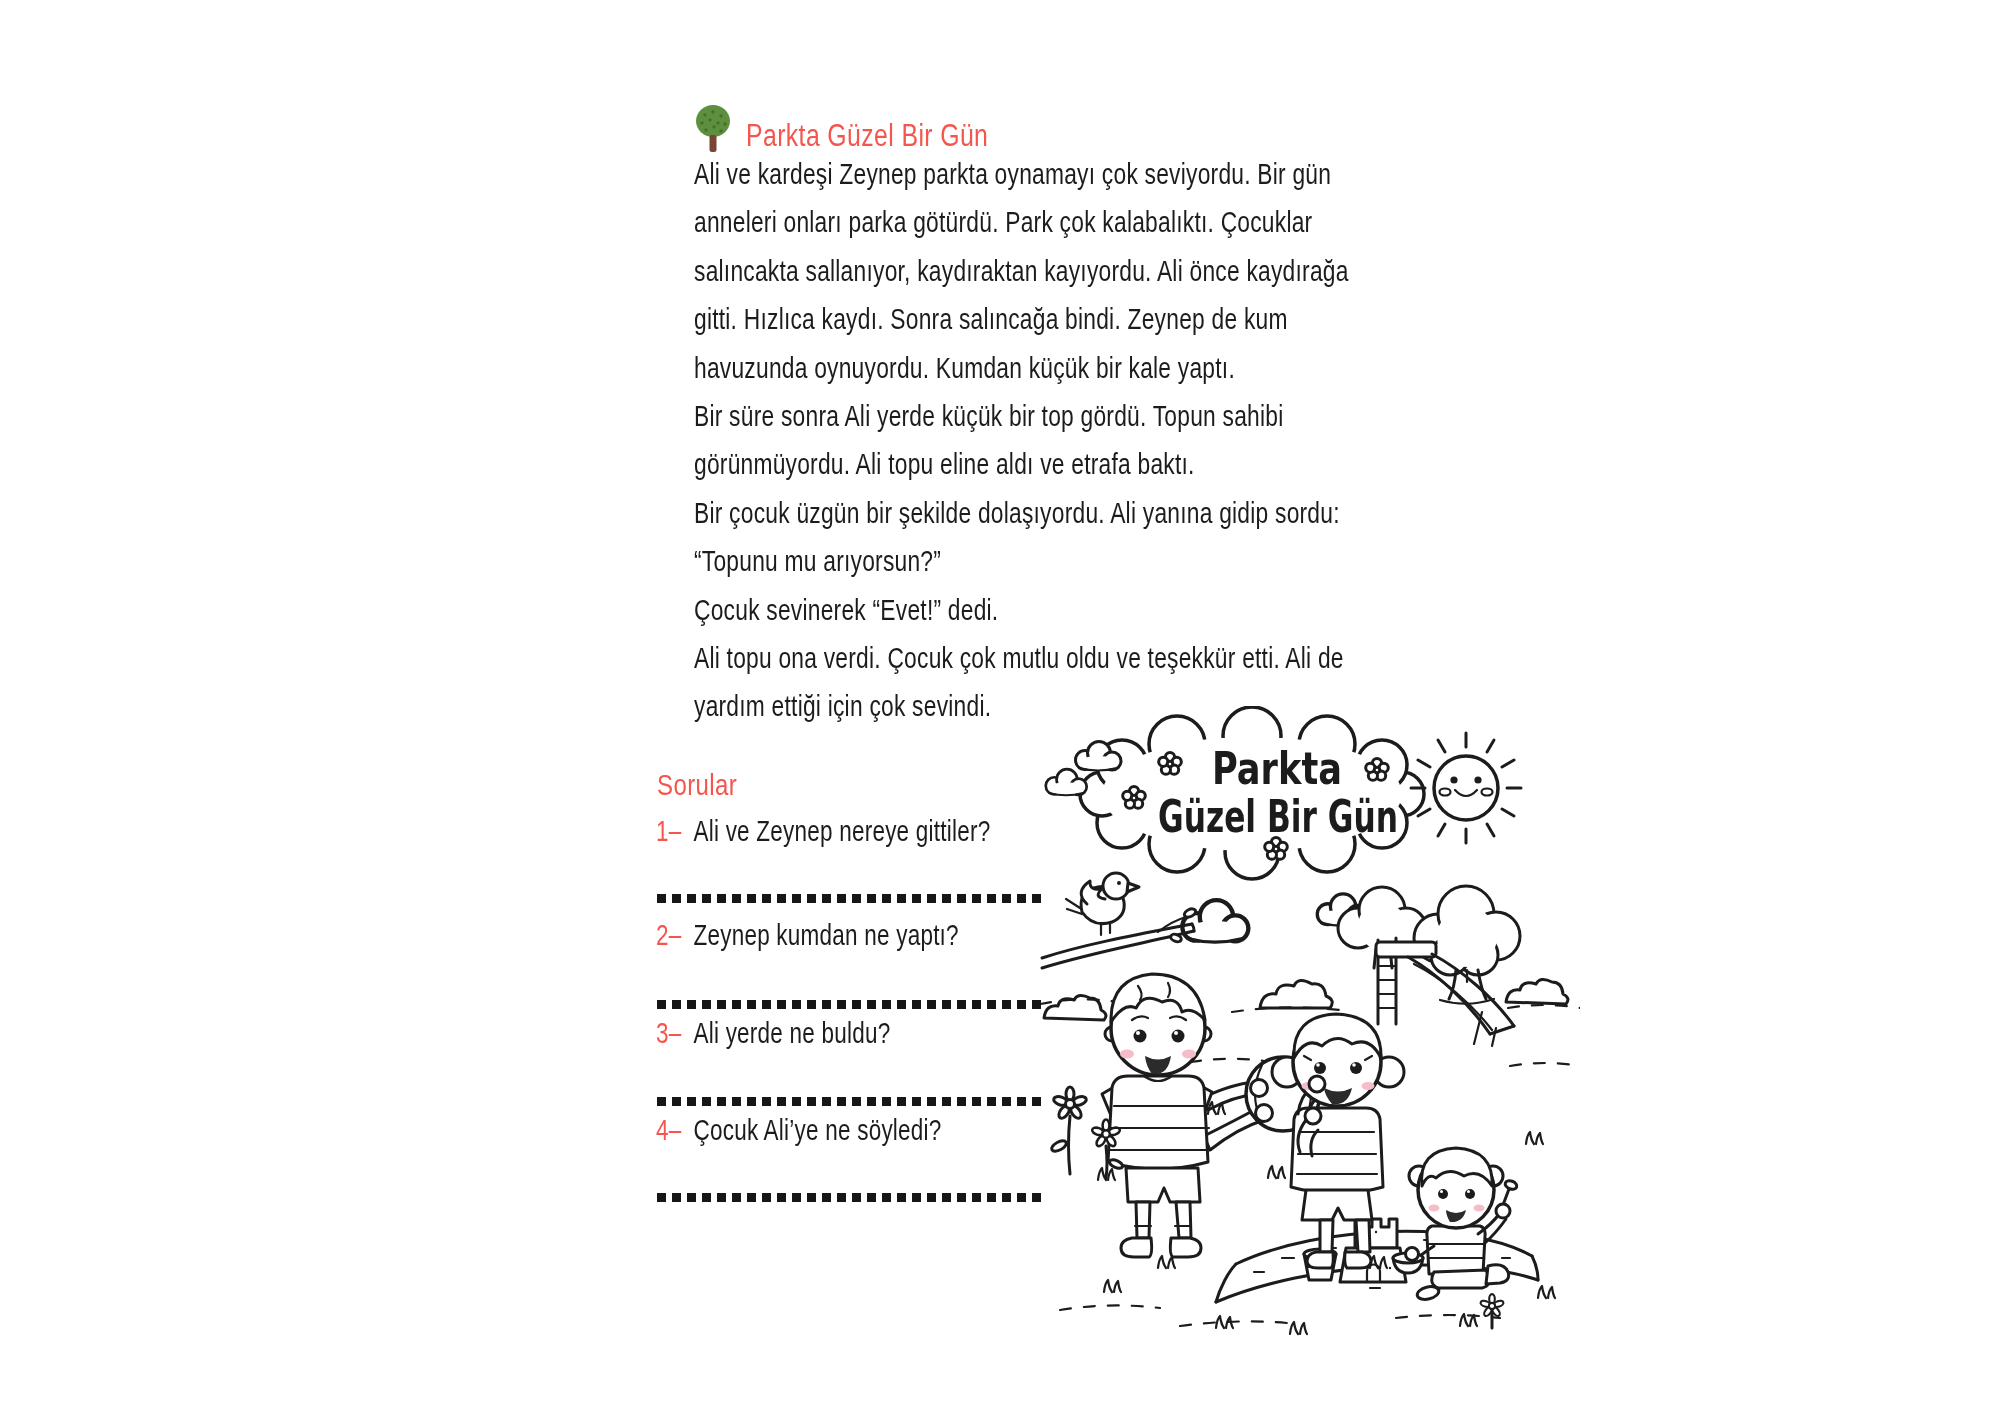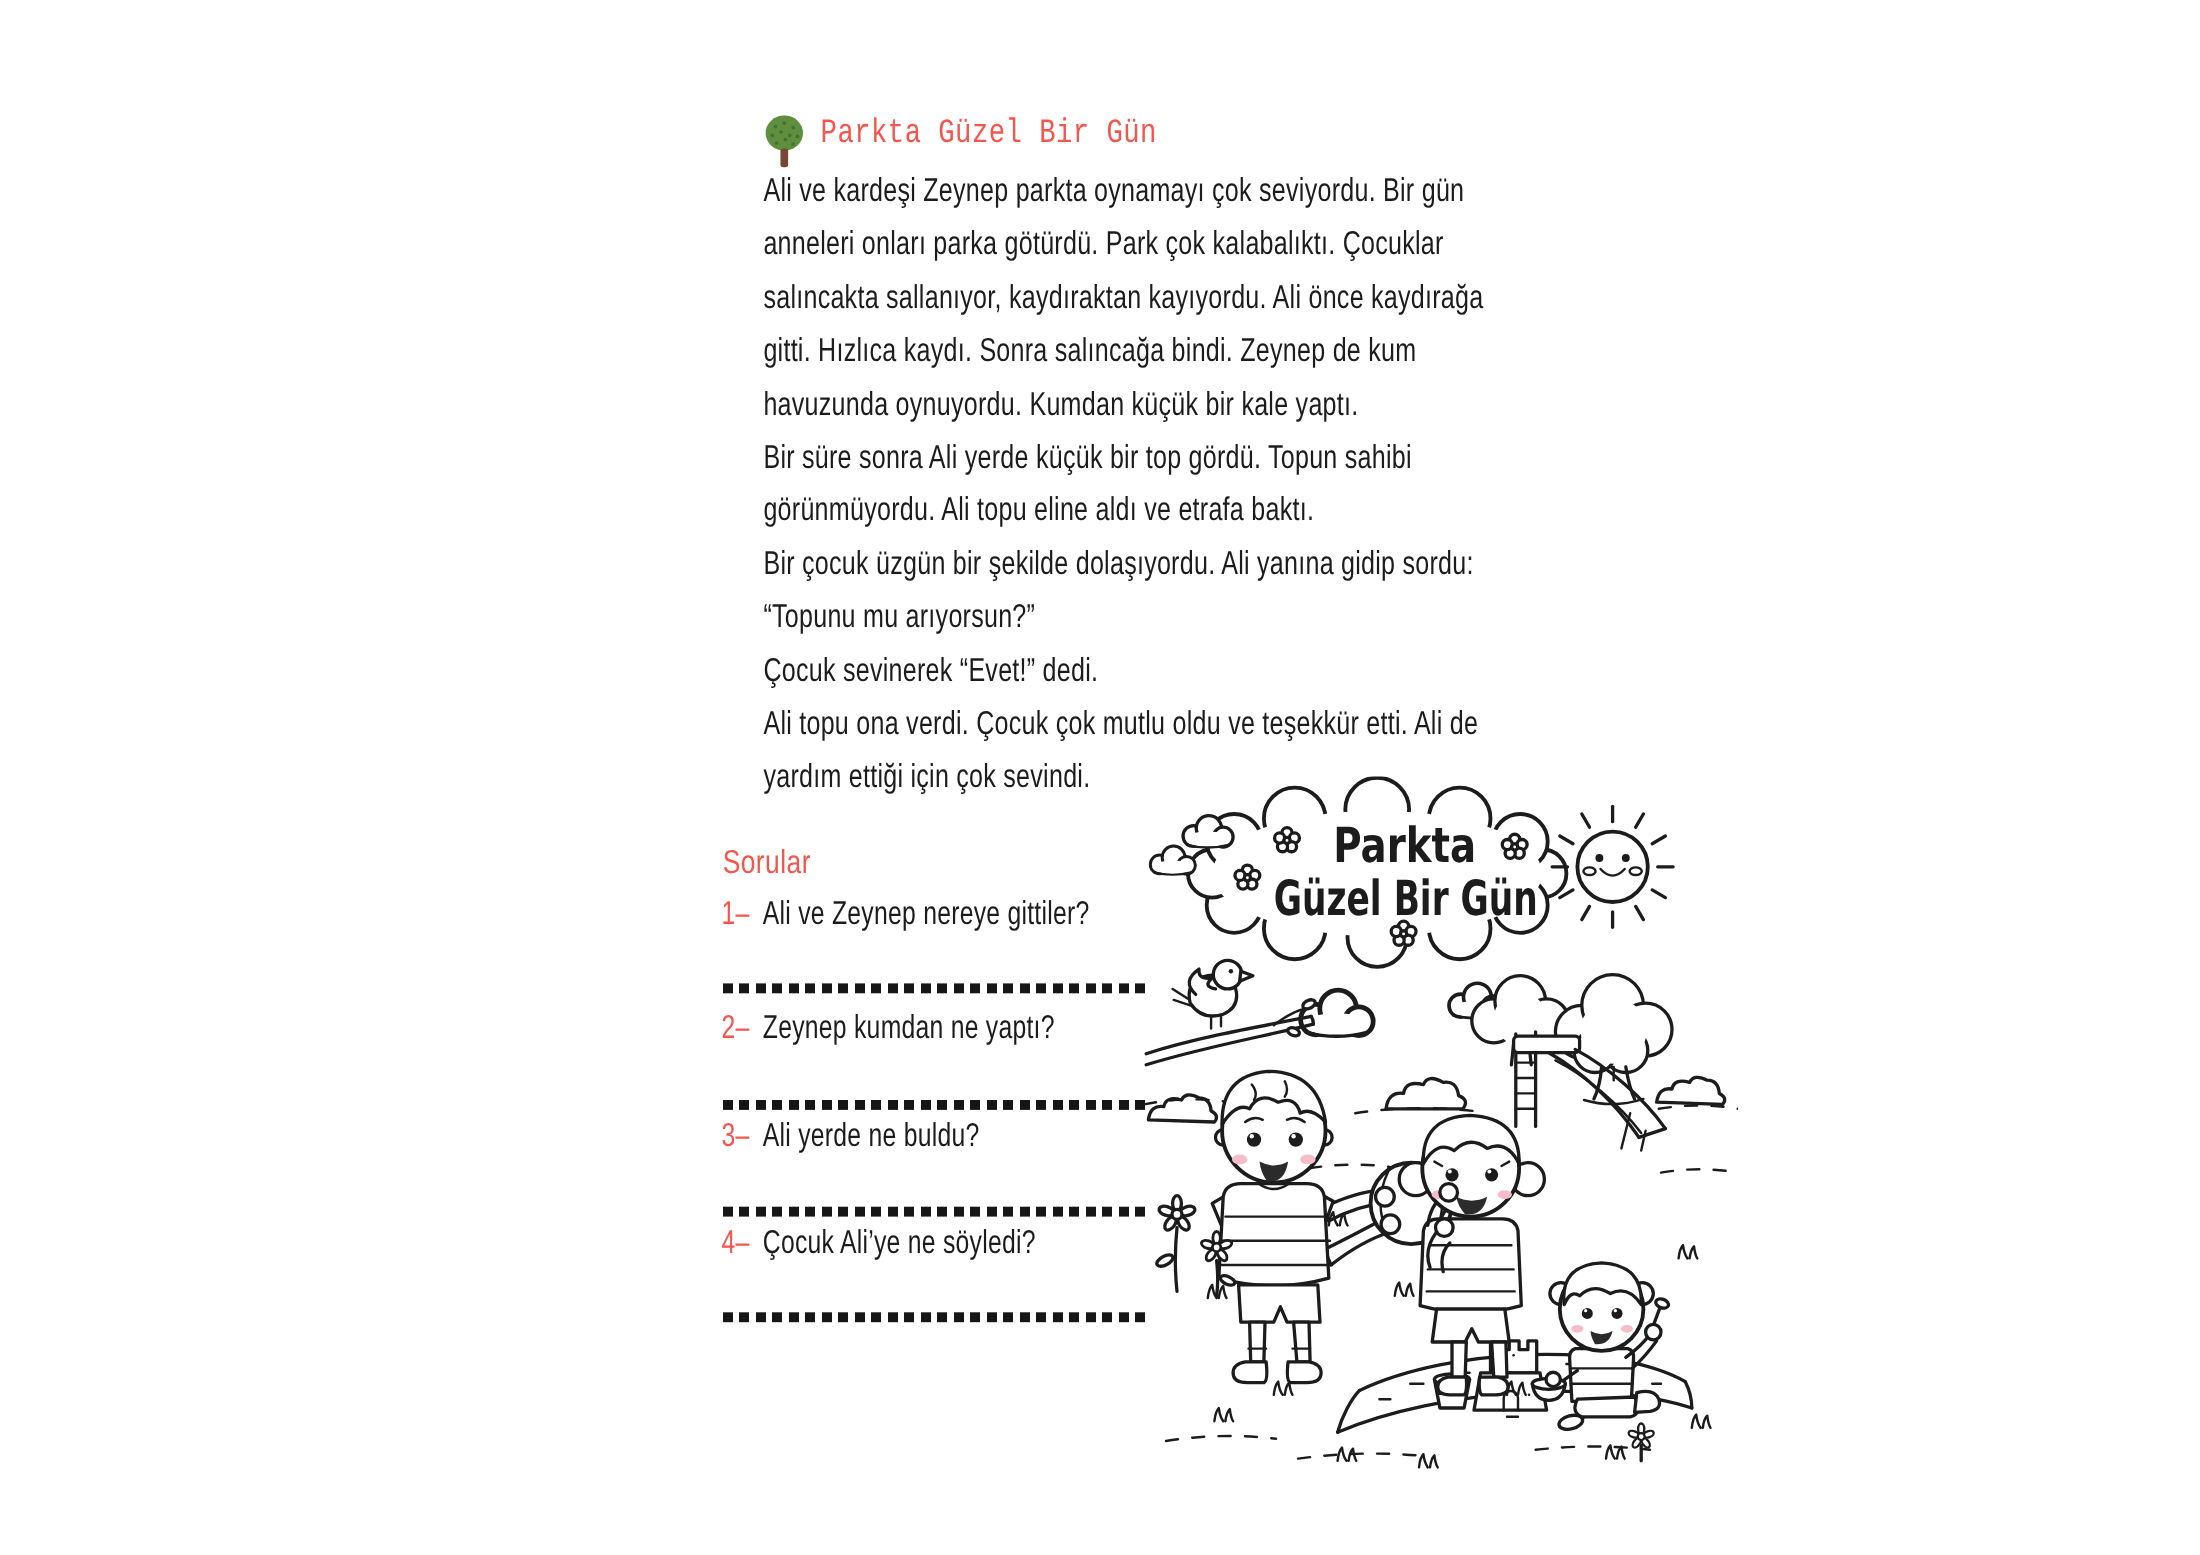--- a/index.html
+++ b/index.html
@@ -4,21 +4,21 @@
 <style>
   :root{
     --red:#f4554d;
     --ink:#1c1c1c;
   }
   html,body{margin:0;padding:0;background:#fff;}
   .page{
     position:relative;width:2000px;height:1414px;background:#ffffff;overflow:hidden;
     font-family:"Liberation Sans",sans-serif;color:var(--ink);
   }
-  .title-row{position:absolute;left:694px;top:104px;display:flex;align-items:flex-start;gap:14px;font-family:Liberation Mono, monospace;}
+  .title-row{position:absolute;left:694px;top:104px;display:flex;align-items:flex-end;gap:14px;}
   .title-text{
     color:var(--red);font-size:31px;white-space:nowrap;
     transform:scaleX(.80);transform-origin:left center;letter-spacing:.5px;
   }
   .story{
     position:absolute;left:694px;top:150px;font-size:30px;line-height:48.4px;
     white-space:nowrap;transform:scaleX(.76);transform-origin:left top;letter-spacing:.3px;
   }
   .sorular{
     position:absolute;left:657px;top:768px;color:var(--red);font-size:30px;

